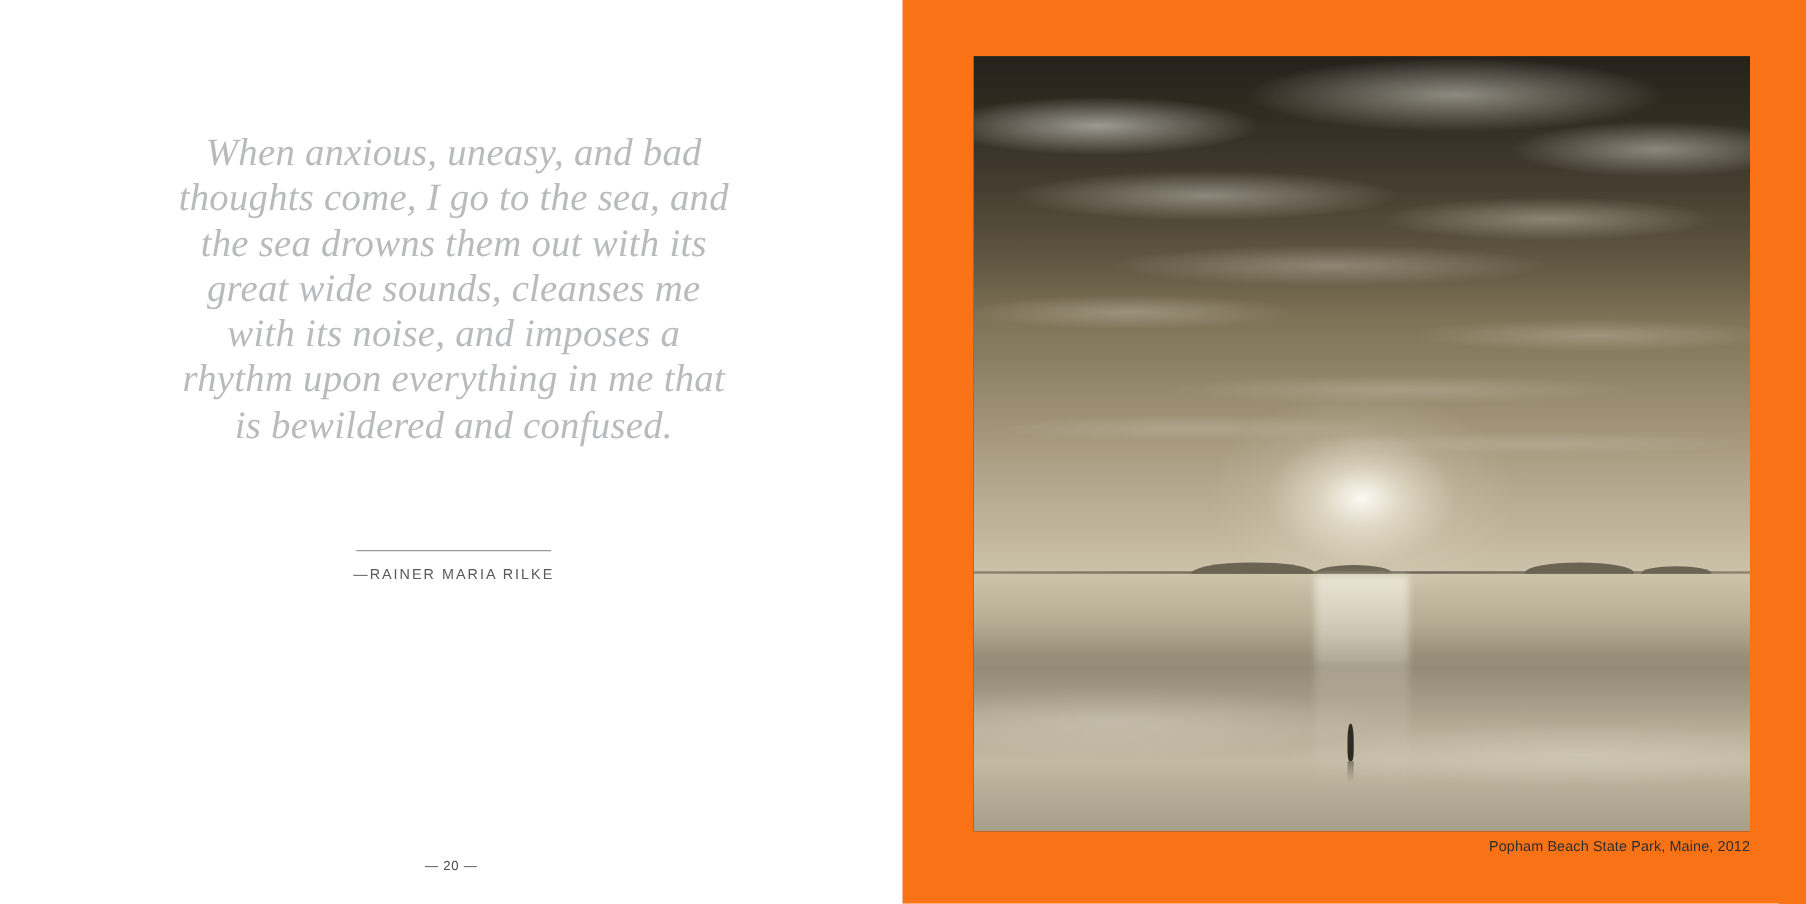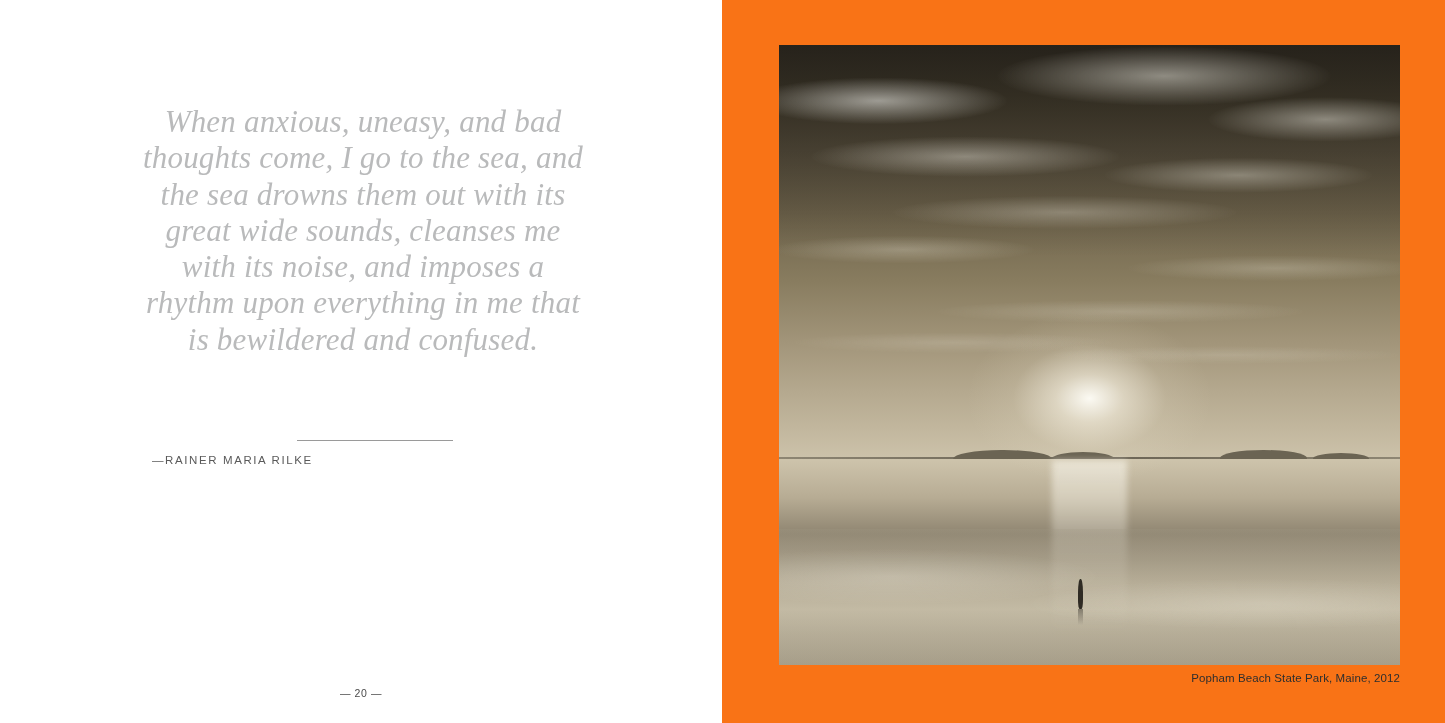--- a/index.html
+++ b/index.html
@@ -40,24 +40,24 @@
     font-family: "Liberation Serif", serif;
     font-style: italic;
     font-size: 31px;
     line-height: 1.17;
     color: #b9babb;
     letter-spacing: 0.2px;
     margin: 0;
   }
   .attribution-wrap {
     position: absolute;
-    left: 152px;
+    left: 140px;
     top: 440px;
     width: 446px;
-    text-align: left;
+    text-align: center;
   }
   .attrib-rule {
     width: 156px;
     height: 1px;
     background: #9a9a9a;
     margin: 0 auto 13px auto;
   }
   .attribution {
     font-family: "Liberation Sans", sans-serif;
     font-size: 11.5px;

